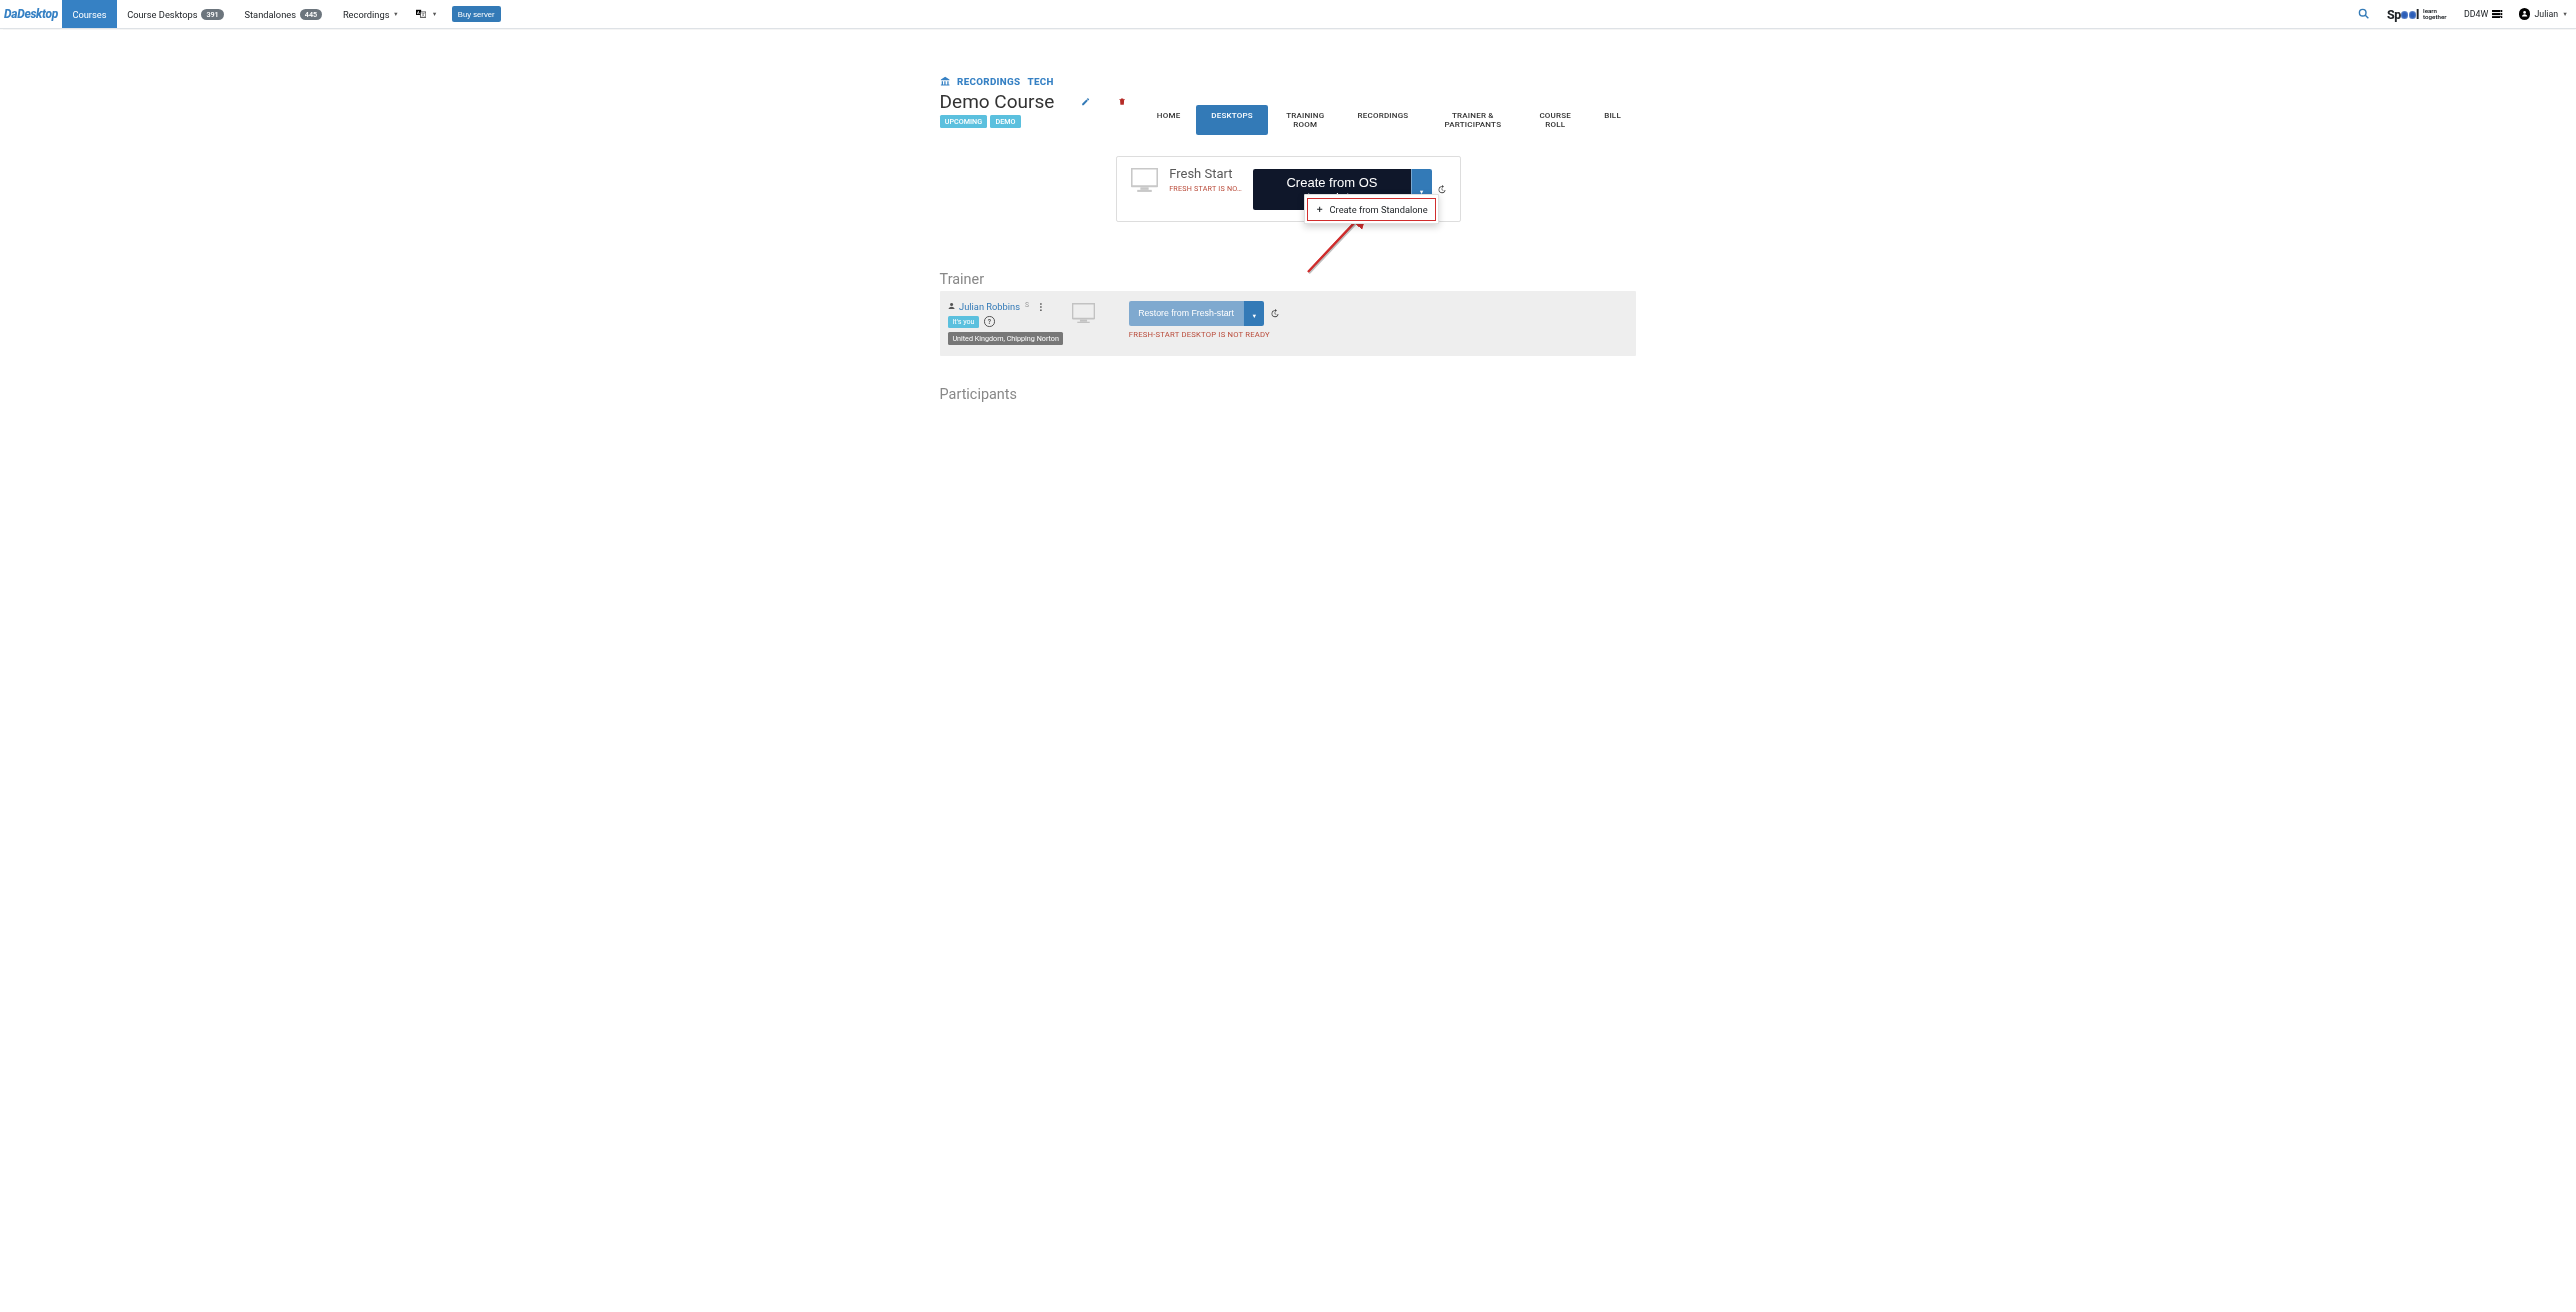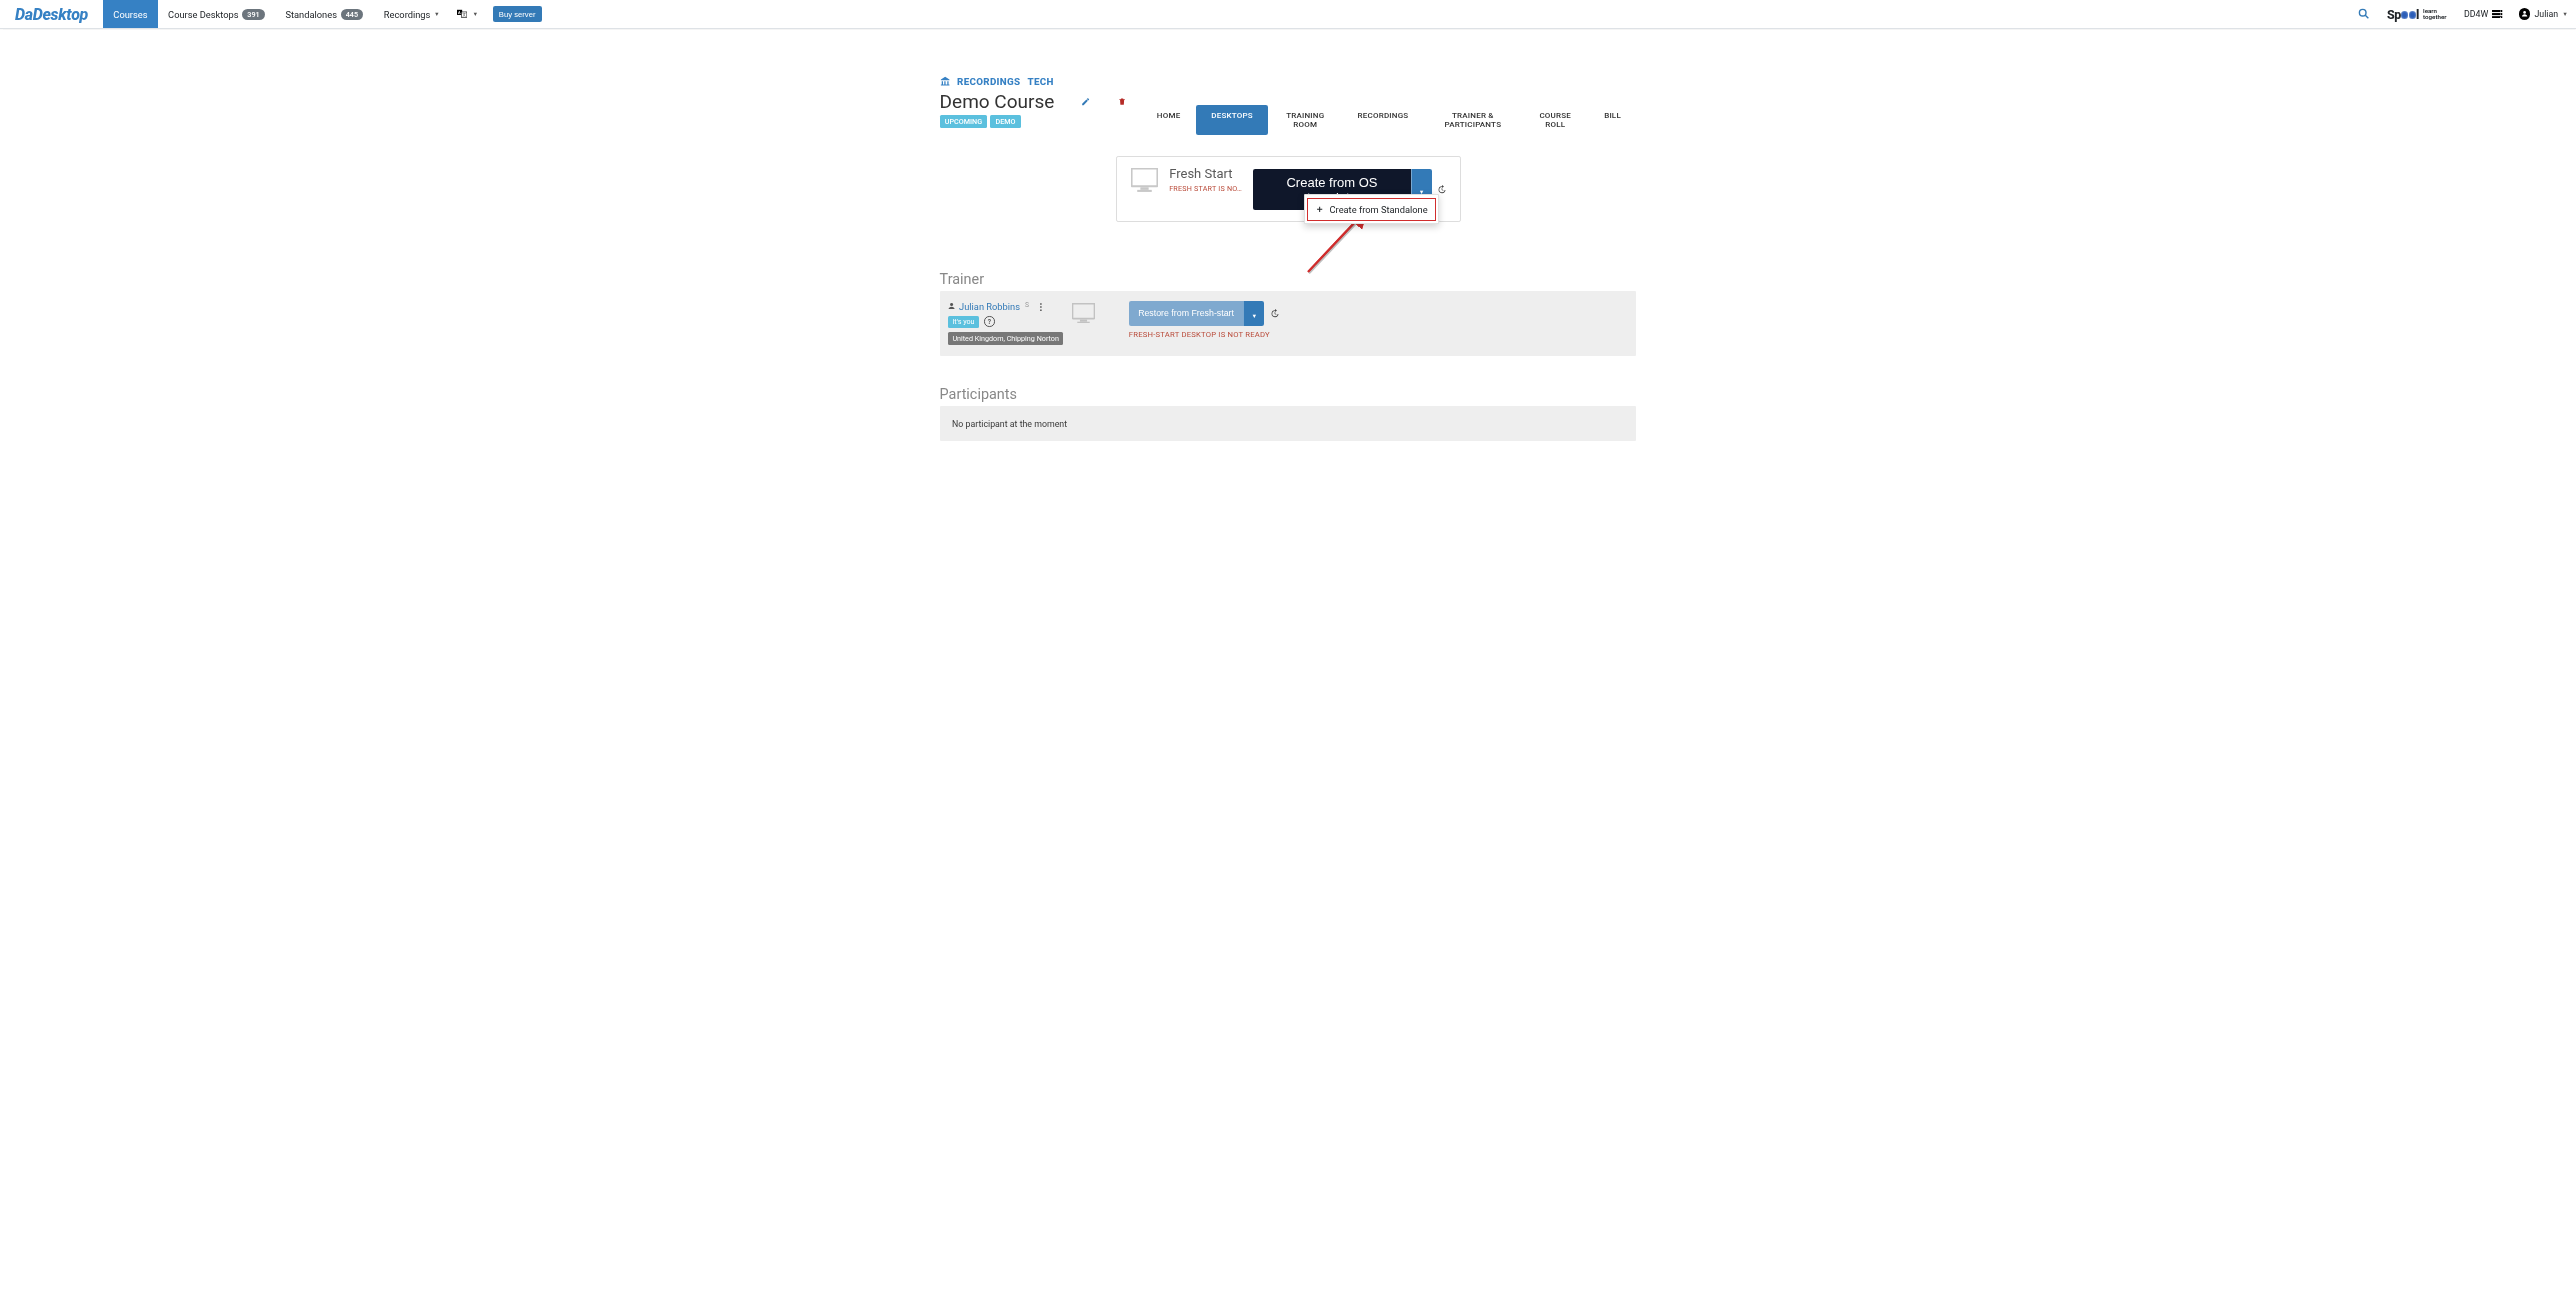--- a/index.html
+++ b/index.html
@@ -1,20 +1,20 @@
 <!DOCTYPE html>
 <html style="font-size:8.2px"><head>
 <meta charset="utf-8">
 <style>
   * { box-sizing: border-box; margin: 0; padding: 0; }
   body { font-family: -apple-system, BlinkMacSystemFont, "Segoe UI", Roboto, Arial, sans-serif; color: #212529; background: #fff; }
 
   
   .topnav { display: flex; align-items: center; height: 29px; border-bottom: 0.5px solid #dee2e6; box-shadow: 0 0.5px 1px rgba(0,0,0,0.04); }
-  .brand { font-style: italic; font-weight: 800; font-size: 16px; color: #3681c4; padding: 0 15px; letter-spacing: -0.3px; }
+  .brand { font-style: italic; font-weight: 800; font-size: 12px; color: #3681c4; padding: 0 4px; letter-spacing: -0.3px; }
   .nav-item { display: flex; align-items: center; gap: 3.6px; height: 100%; padding: 0 10.3px; font-size: 9.3px; color: #212529; cursor: pointer; }
   .nav-item.active { background: #3681c4; color: #fff; }
   .nav-badge { background: #6c757d; color: #fff; border-radius: 6.2px; padding: 1px 5.2px; font-size: 7.2px; font-weight: 600; }
   .caret { font-size: 5.7px; color: #555; }
   .buy-btn { background: #337ab7; color: #fff; border: none; border-radius: 2.1px; padding: 3.1px 6.2px; font-size: 7.7px; cursor: pointer; }
   .nav-spacer { flex: 1; }
   .search-icon { color: #337ab7; font-weight: bold; font-size: 11.3px; padding: 0 8.2px; cursor: pointer; }
   .spool-logo { display: flex; align-items: center; gap: 4.1px; padding: 0 9.3px; }
   .spool-text { font-weight: 800; font-size: 12.4px; letter-spacing: -0.3px; }
   .spool-oo { display: inline-flex; align-items: center; gap: 0.5px; }
@@ -322,18 +322,15 @@
               <path d="M13 3a9 9 0 1 0 8.94 10H19.9A7 7 0 1 1 13 5v3l5-4-5-4v3z"></path>
               <path d="M12 8v5l4 2 .8-1.4-3.3-1.7V8z"></path>
             </svg>
         </span>
       </div>
       <div class="trainer-warn">FRESH-START DESKTOP IS NOT READY</div>
     </div>
   </div>
 
   <h2 class="section-h">Participants</h2>
-  <div class="part-panel">
-    <span>No participant at the moment</span>
-  </div>
 
 </div>
 
 
 </body></html>

